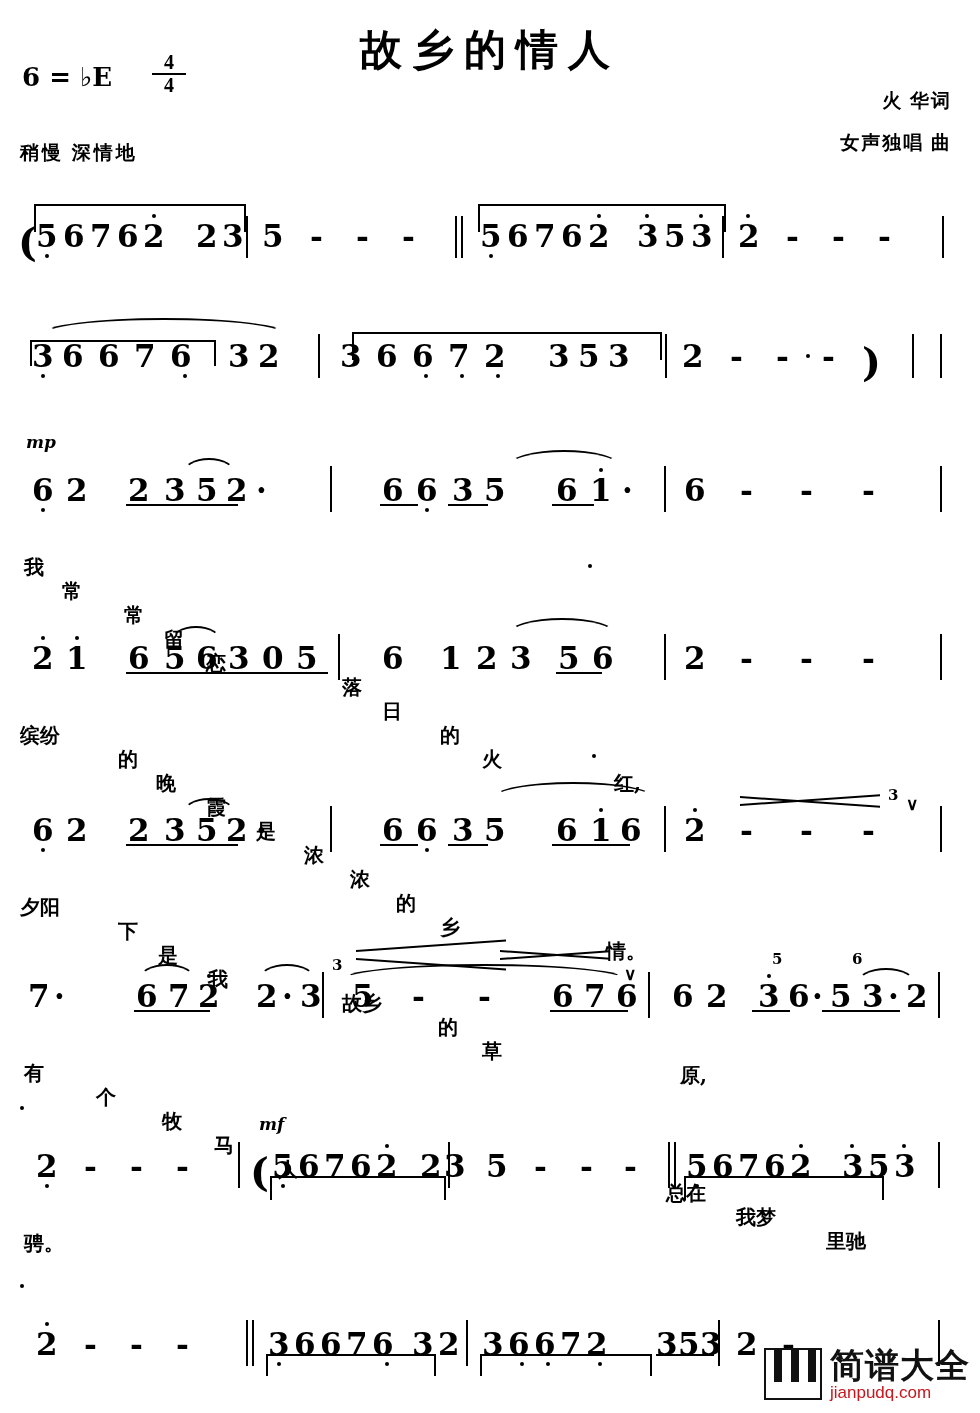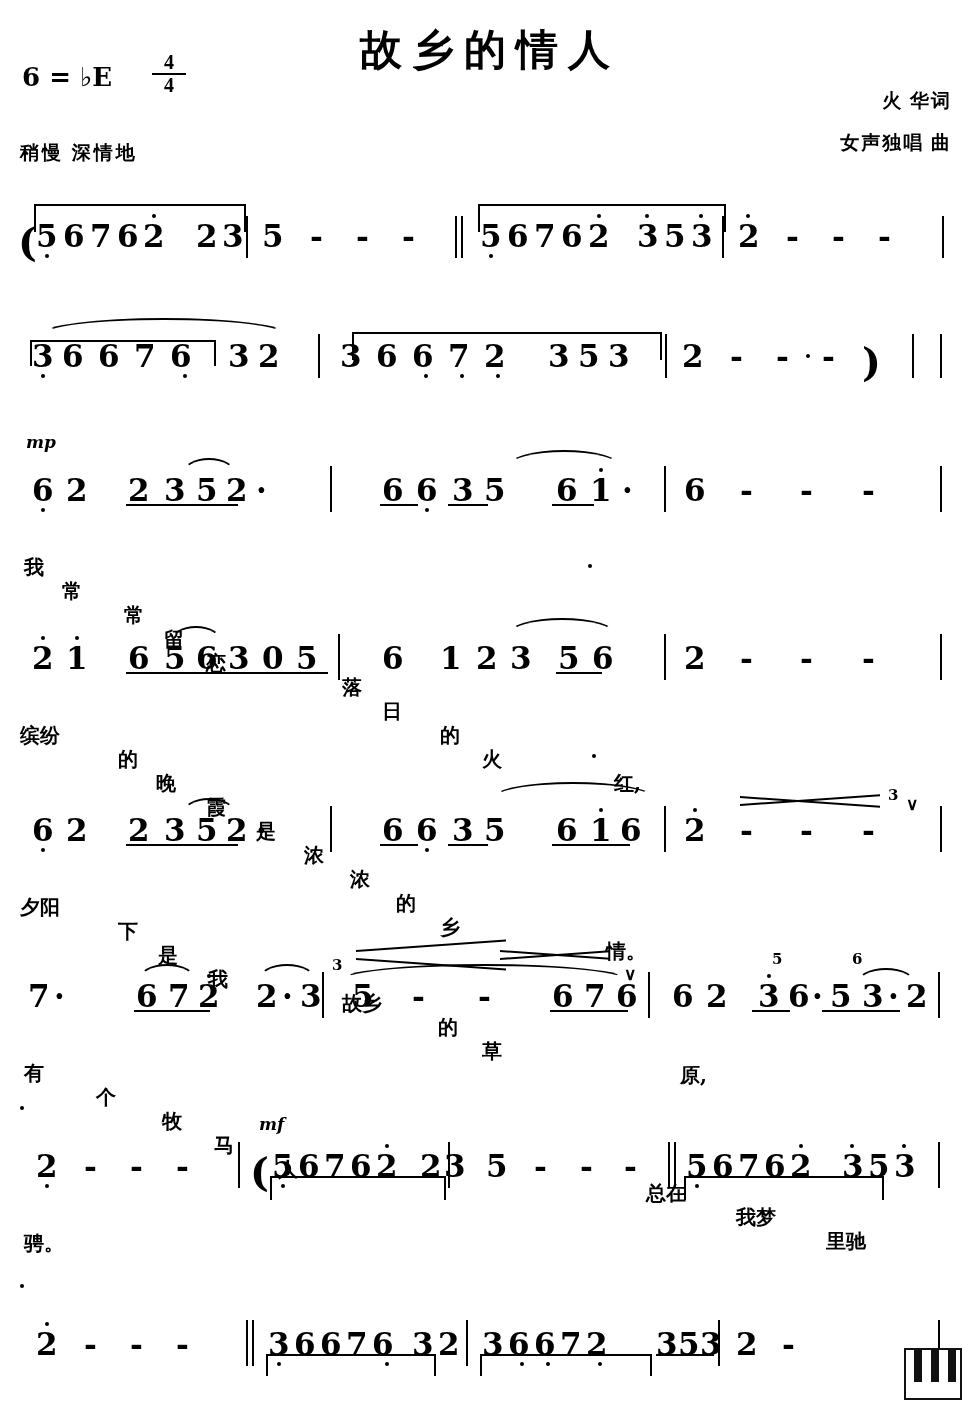--- a/index.html
+++ b/index.html
@@ -428,21 +428,21 @@
     <div class="bar" style="left:322px; top:34px; height:46px;"></div>
     <div class="bar" style="left:648px; top:34px; height:46px;"></div>
     <div class="bar" style="left:938px; top:34px; height:46px;"></div>
 
     <div class="lyrics" style="top:98px;">
       <span style="position:absolute;left:24px;">有</span>
       <span style="position:absolute;left:96px;">个</span>
       <span style="position:absolute;left:162px;">牧</span>
       <span style="position:absolute;left:214px;">马</span>
       <span style="position:absolute;left:278px;">人</span>
-      <span style="position:absolute;left:646px;">总在</span>
+      <span style="position:absolute;left:666px;">总在</span>
       <span style="position:absolute;left:736px;">我梦</span>
       <span style="position:absolute;left:826px;">里驰</span>
     </div>
   </div>
 
   <div class="row" style="top:1110px;">
     <div class="dyn" style="left:259px; top:4px;">mf</div>
     <div class="beam" style="left:270px; top:66px; width:176px;"></div>
     <div class="beam" style="left:270px; top:66px; width:2px; height:24px;"></div>
     <div class="beam" style="left:444px; top:66px; width:2px; height:24px;"></div>
@@ -540,15 +540,19 @@
     <div class="bar" style="left:718px; top:32px; height:46px;"></div>
     <div class="bar" style="left:938px; top:32px; height:46px;"></div>
   </div>
 
   <div class="logo">
     <div class="keys">
       <span></span>
         <span></span>
         <span></span>
     </div>
+    <div class="txt">
+      <div class="t1">简谱大全</div>
+      <div class="t2">jianpudq.com</div>
+    </div>
   </div>
 
 </div>
 
 </body></html>

